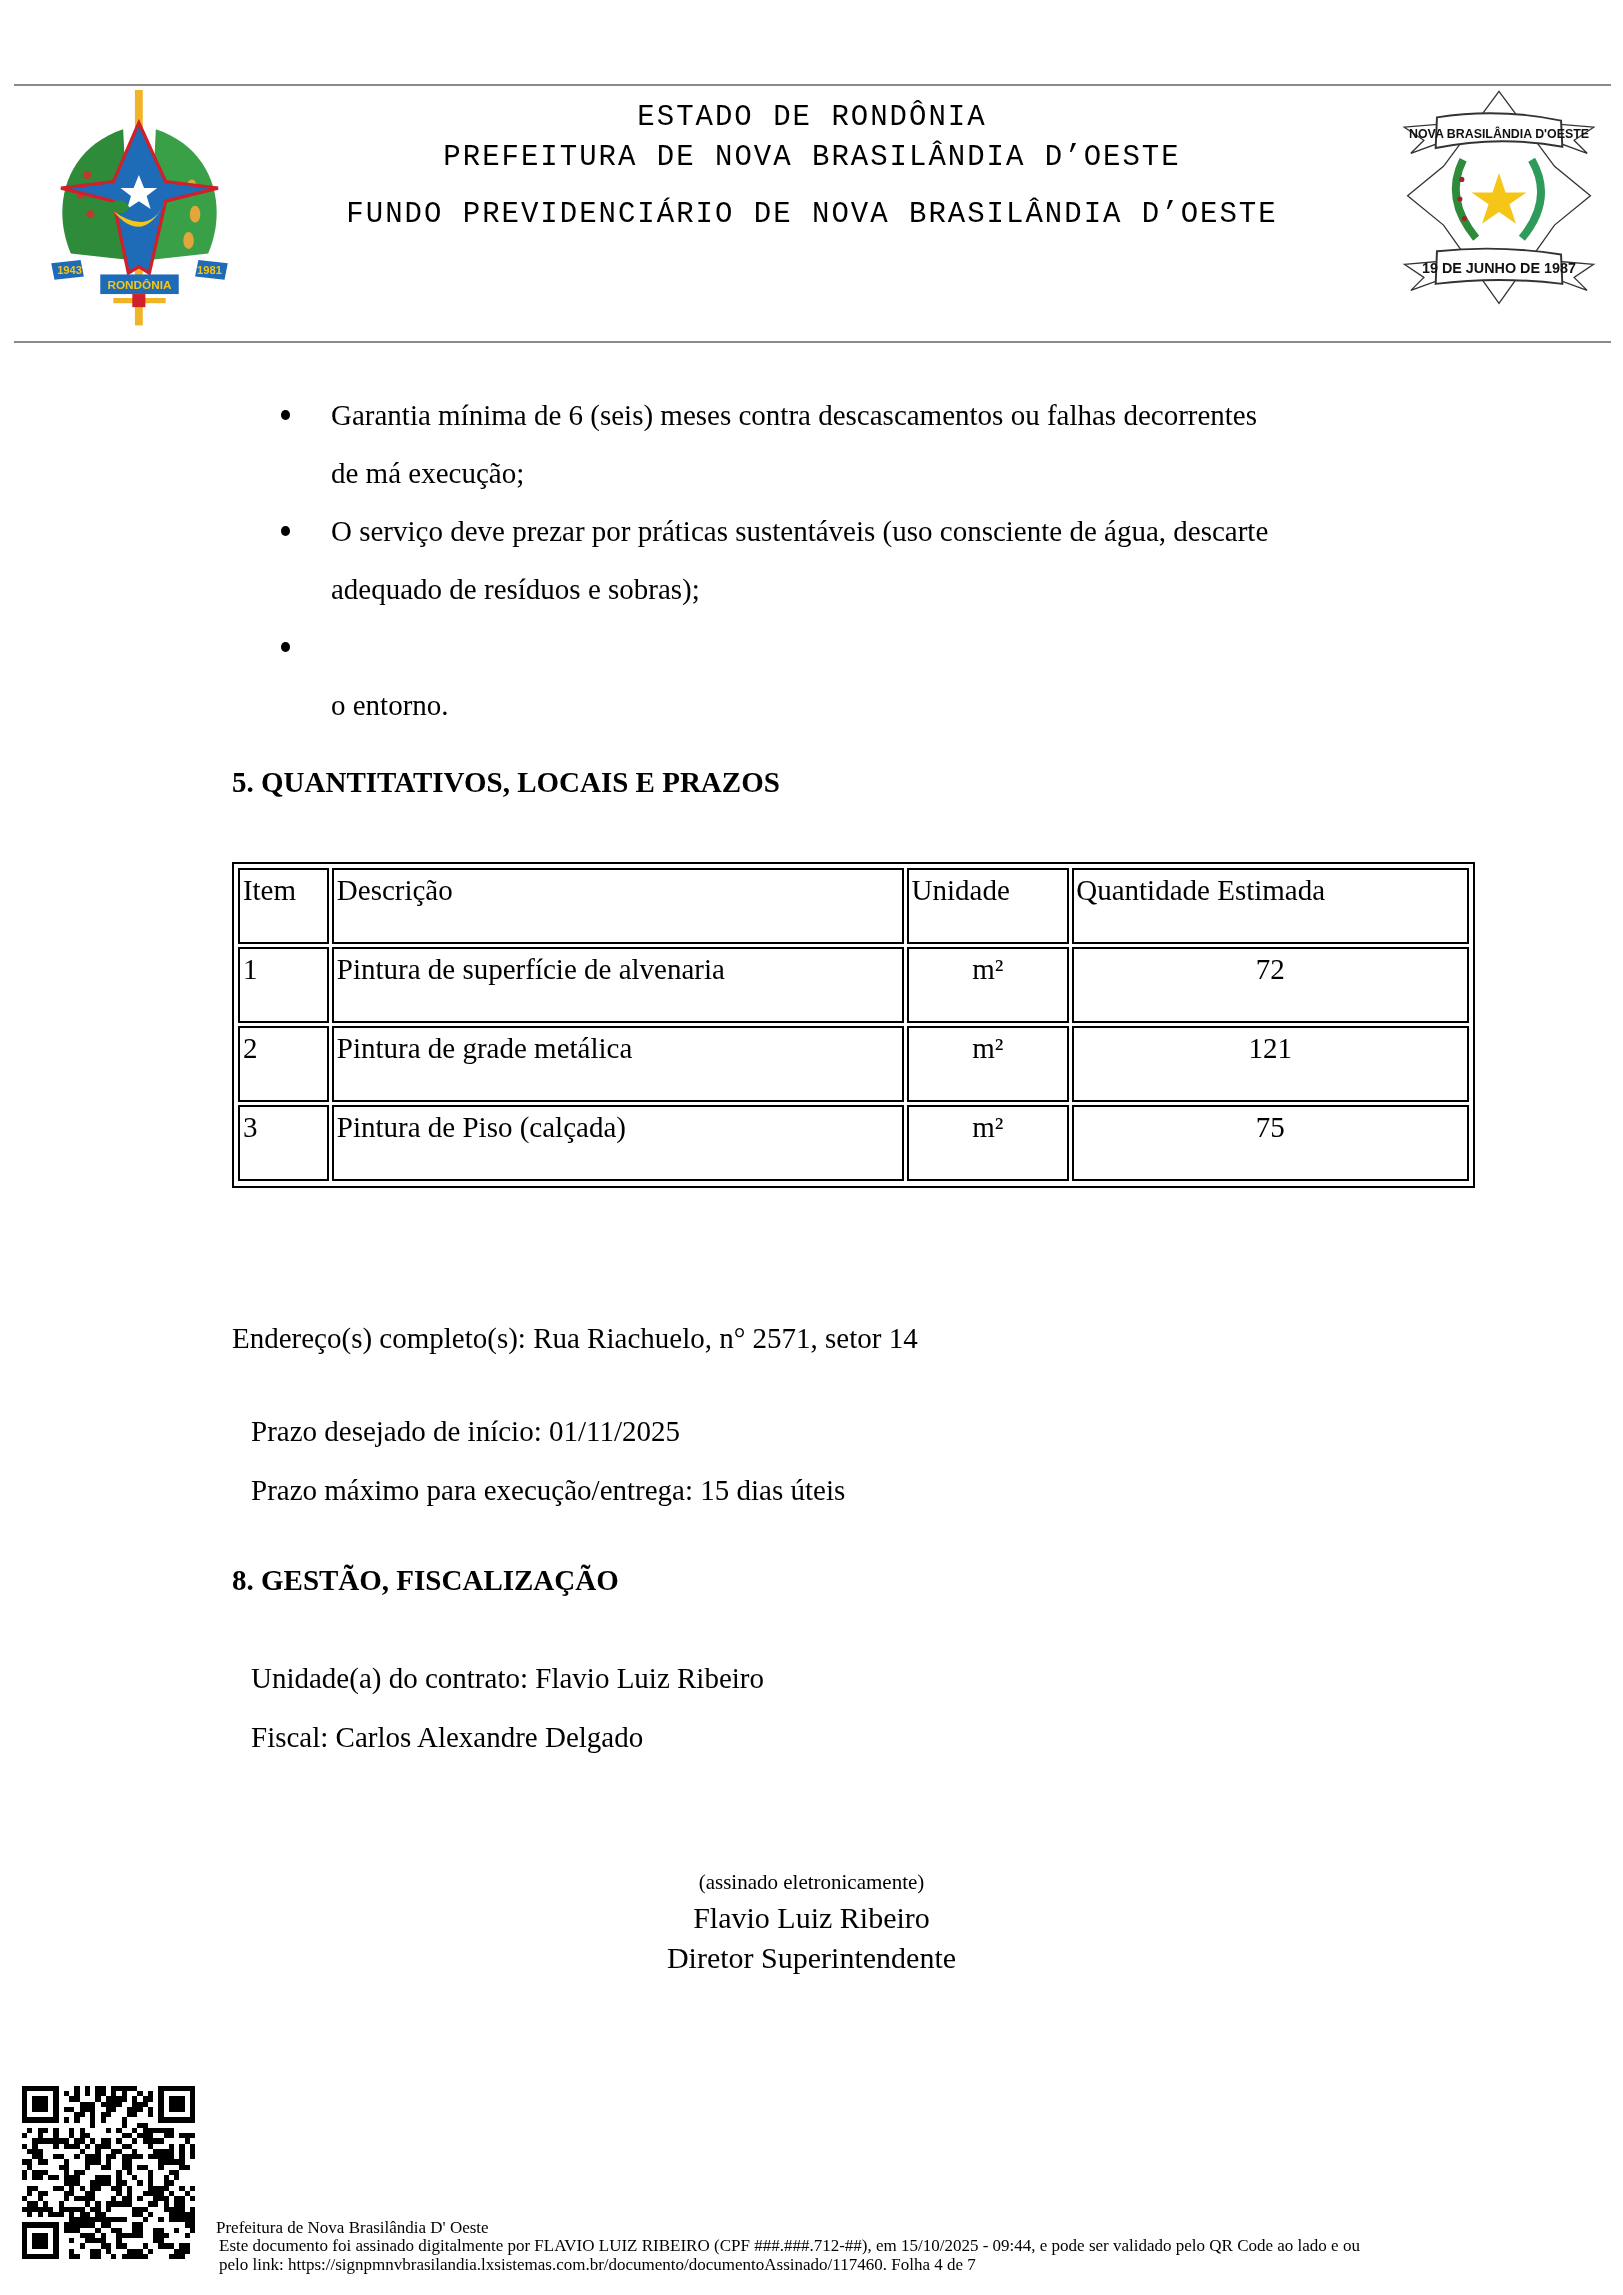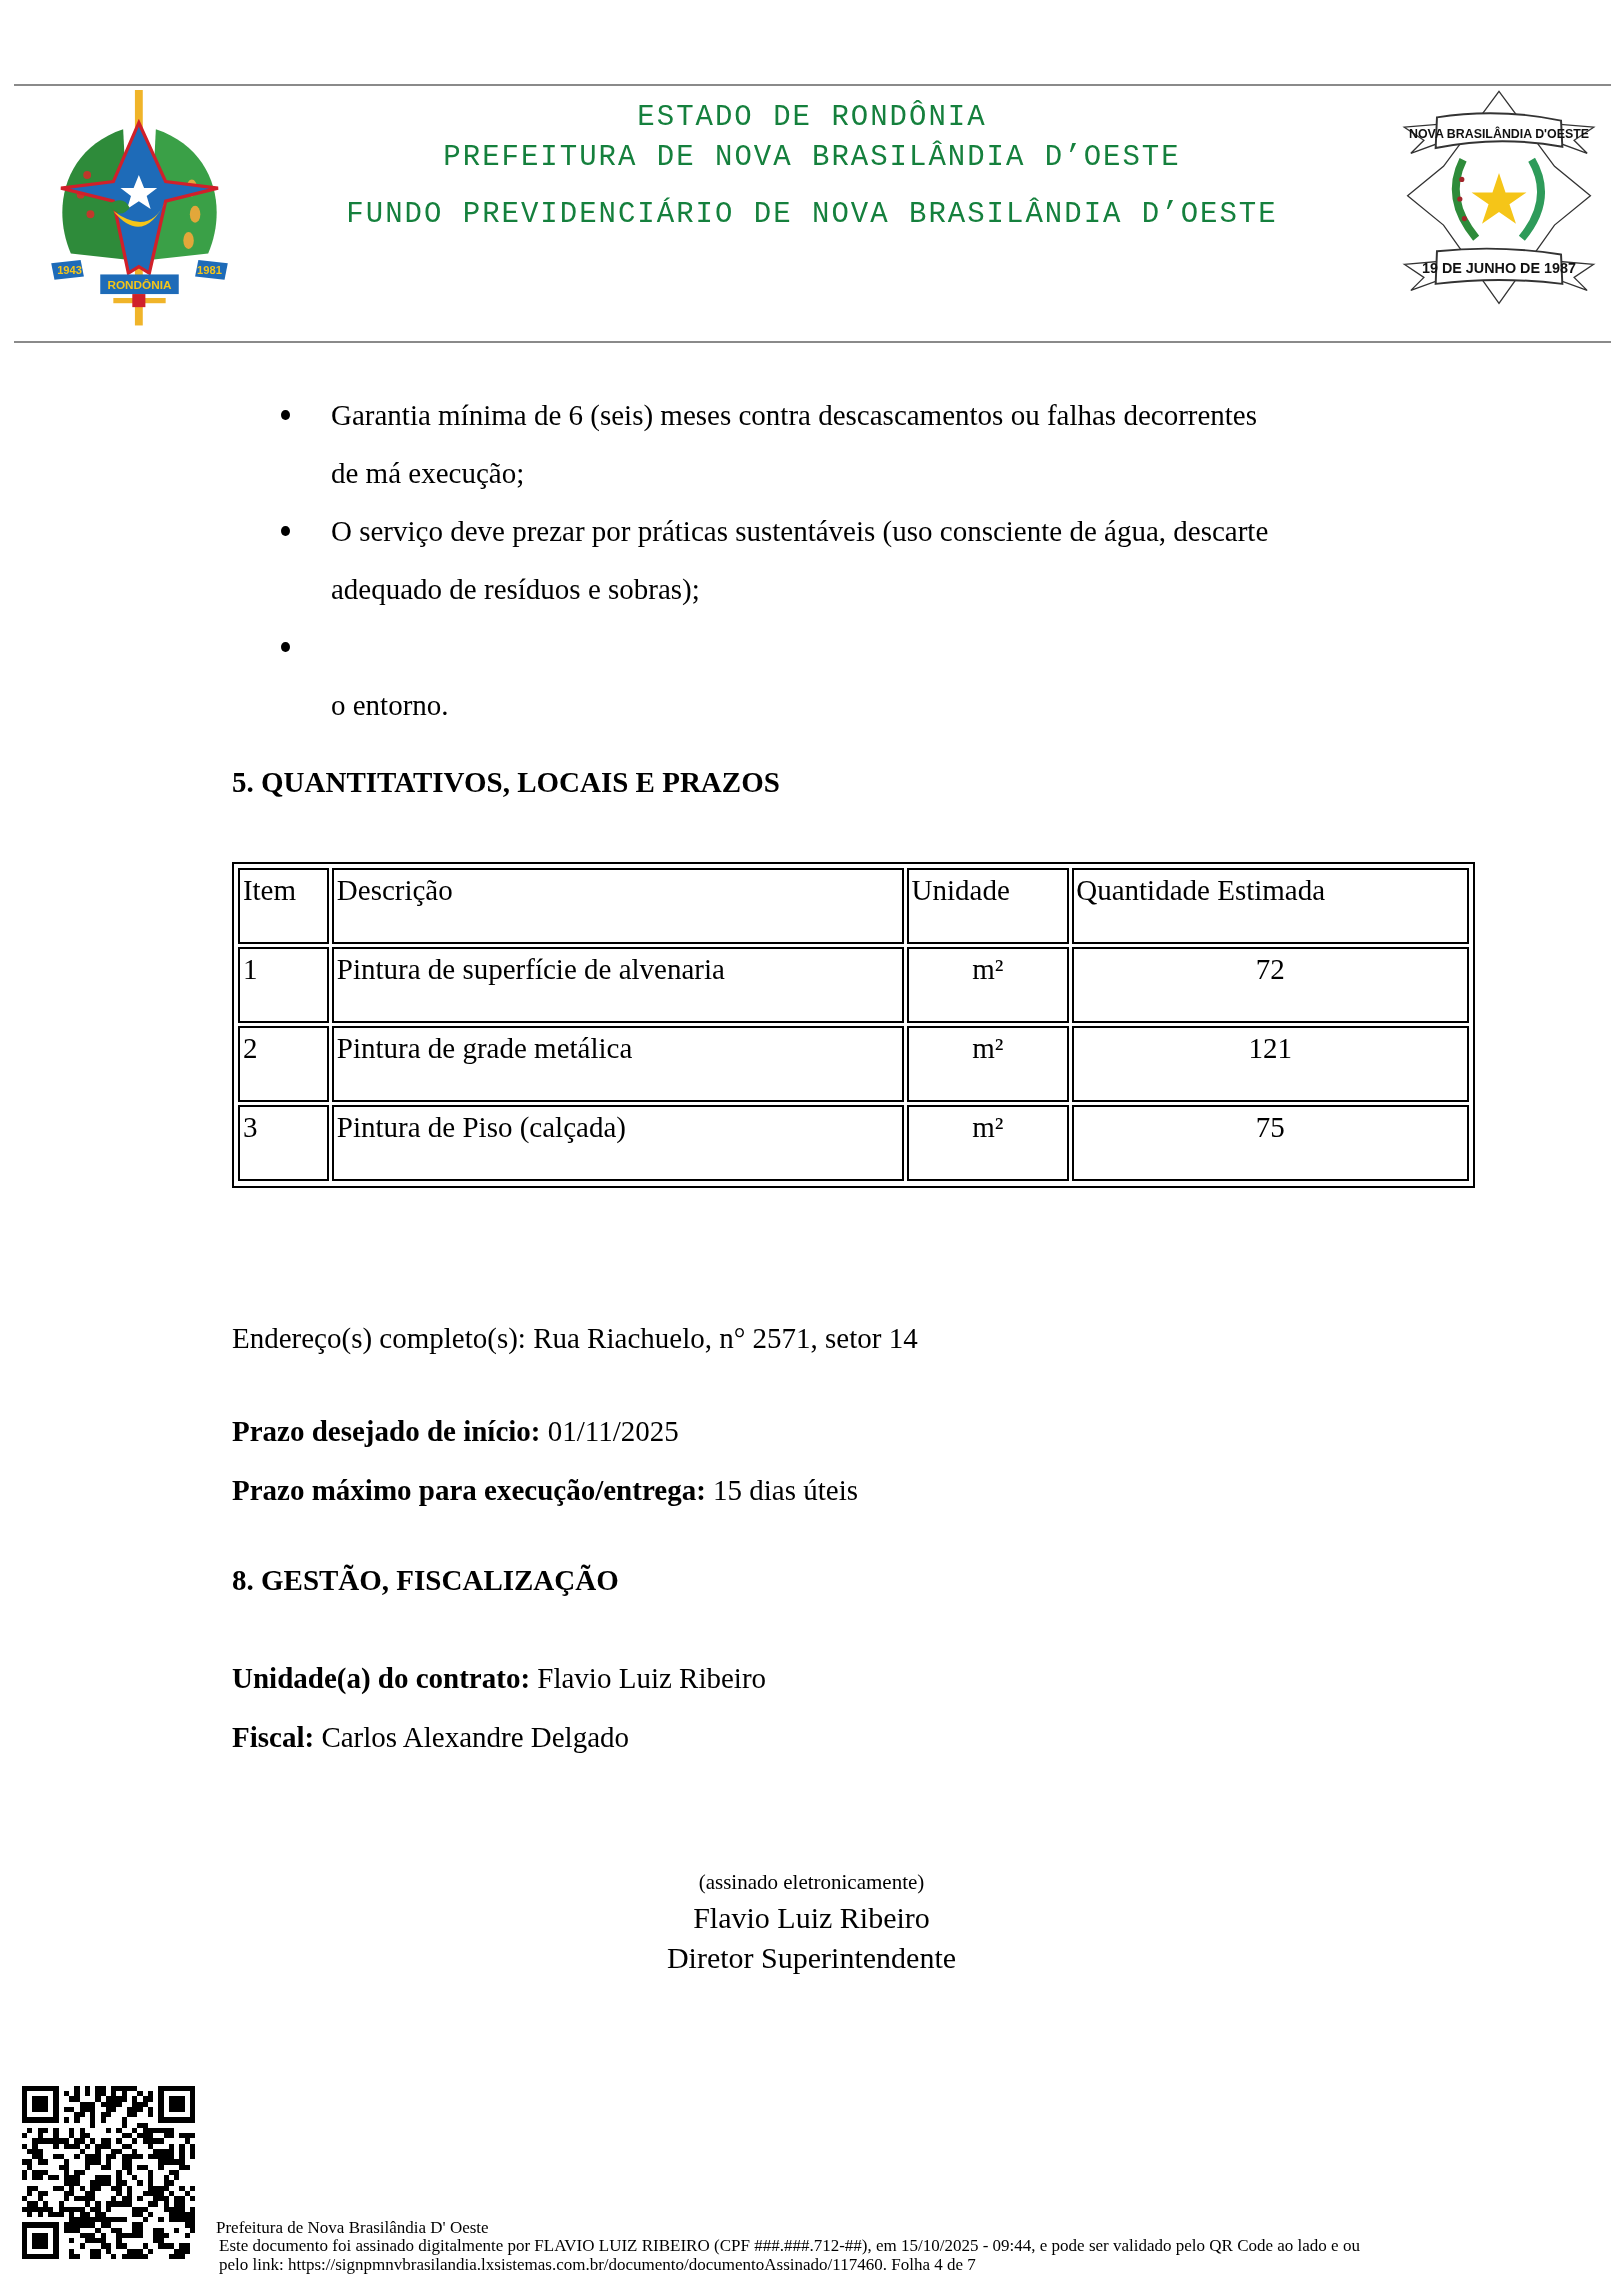--- a/index.html
+++ b/index.html
@@ -5,21 +5,21 @@
   html, body { margin: 0; padding: 0; background: #ffffff; }
   body { width: 1623px; height: 2295px; position: relative; overflow: hidden; font-family: "Liberation Serif", serif; color: #000; }
 
   .hr { position: absolute; left: 14.4px; width: 1597px; height: 2px; background: #8a8a8a; }
   .hr.top { top: 84px; }
   .hr.bottom { top: 341px; }
 
   .crest-left { position: absolute; left: 51px; top: 90px; width: 177px; height: 242px; }
   .crest-right { position: absolute; left: 1391px; top: 88px; width: 216px; height: 222px; }
 
-  .header-text { position: absolute; left: 249px; width: 1126px; text-align: center; font-family: "Liberation Mono", monospace; font-size: 29px; letter-spacing: 2px; color: #15803d; }
+  .header-text { position: absolute; left: 249px; width: 1126px; text-align: center; font-family: "Liberation Mono", monospace; font-size: 29px; letter-spacing: 2px; color: #000000; }
   .header-text.l1 { top: 101px; }
   .header-text.l2 { top: 141px; }
   .header-text.l3 { top: 198px; }
 
   .bullets { position: absolute; left: 281px; top: 386px; width: 1112px; margin: 0; padding: 0; list-style: none; }
   .bullets li { position: relative; padding-left: 50px; font-size: 29px; line-height: 58px; }
   .bullets li .dot { position: absolute; left: 0; top: 23.6px; width: 9.2px; height: 10.5px; border-radius: 50%; background: #000; }
 
   .section-title { position: absolute; left: 232px; font-size: 29px; font-weight: bold; }
   .s5 { top: 766px; }
@@ -28,21 +28,21 @@
   .qtable { position: absolute; left: 232px; top: 862px; width: 1243px; border: 2px double #000; border-collapse: separate; border-spacing: 3.9px; padding: 1.3px; }
   .qtable th, .qtable td { border: 2px solid #000; border-style: double; font-size: 29px; vertical-align: top; text-align: left; padding: 3.9px 2.6px 0 2.6px; height: 76px; box-sizing: border-box; }
   .qtable th { font-weight: normal; }
   .qtable td.c { text-align: center; }
   .col-item { width: 90px; }
   .col-desc { width: 566px; }
   .col-un { width: 160px; }
   .col-qty { width: 393px; }
 
   .line { position: absolute; left: 232px; font-size: 29px; white-space: nowrap; }
-  .line b { font-weight: bold; }
+  .line b { font-weight: normal; margin-left: 19px; }
   .addr { top: 1322px; }
   .prazo1 { top: 1415px; }
   .prazo2 { top: 1474px; }
   .gestor { top: 1662px; }
   .fiscal { top: 1721px; }
 
   .sig { position: absolute; left: 0; width: 1623px; text-align: center; }
   .sig.note { top: 1870px; font-size: 21px; }
   .sig.name { top: 1901px; font-size: 30px; }
   .sig.role { top: 1941px; font-size: 30px; }

